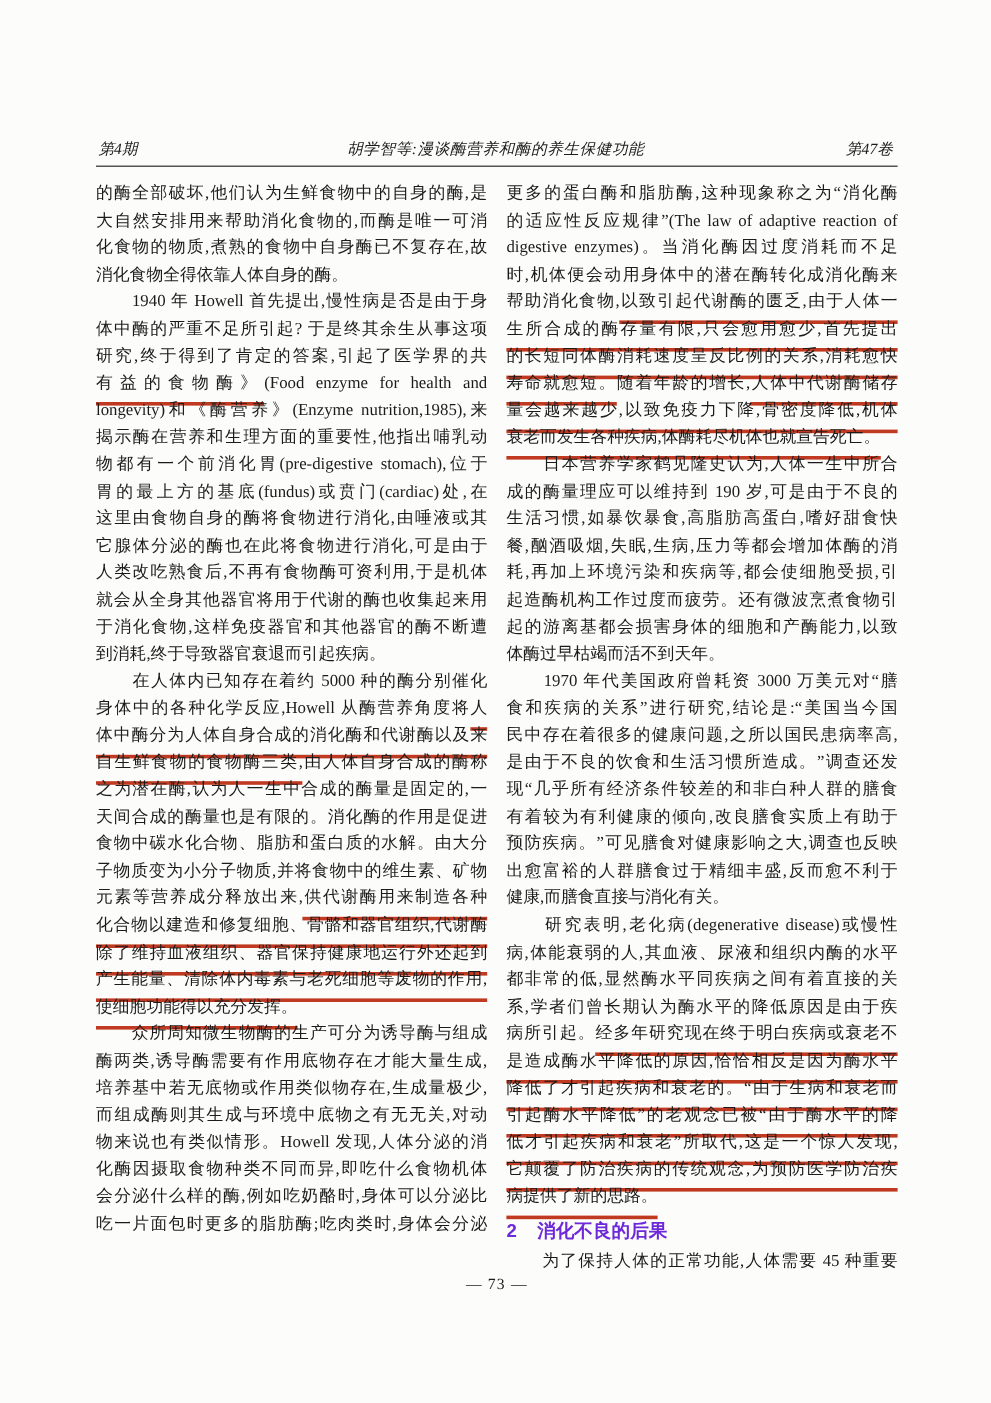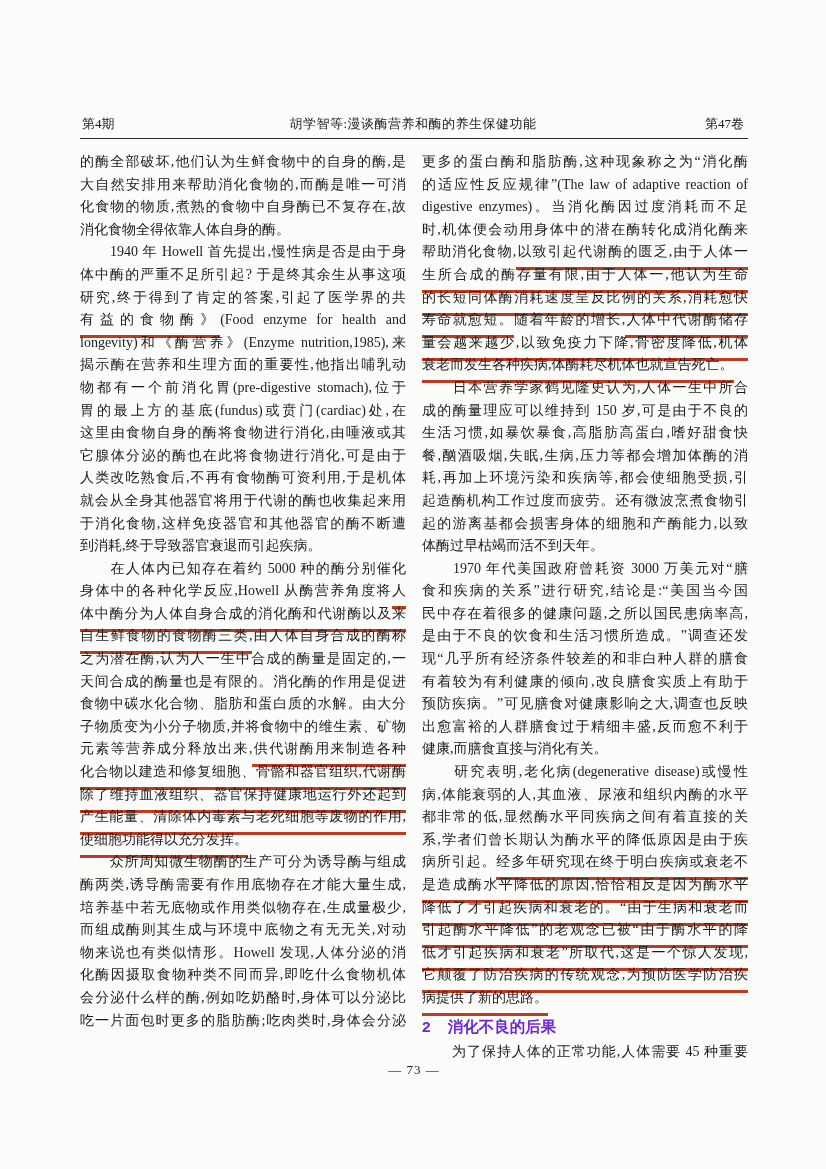--- a/index.html
+++ b/index.html
@@ -4,21 +4,21 @@
 <style>
   html,body{margin:0;padding:0;}
   body{background:#ffffff;width:826px;height:1169px;overflow:hidden;}
   .page{
     position:relative;width:826px;height:1169px;background:#fcfcfa;
     font-family:"Liberation Serif","DejaVu Serif",serif;color:#1b1b1b;
     overflow:hidden;
   }
   .header{
     position:absolute;left:82px;top:115px;width:662px;
-    display:flex;align-items:flex-end;font-size:13px;
+    display:flex;align-items:flex-end;font-size:13px;font-style:italic;
   }
   .hl{width:110px;text-align:left;}
   .hc{flex:1;text-align:center;letter-spacing:.5px;}
   .hr{width:110px;text-align:right;}
   .header-rule{
     position:absolute;left:80px;top:138px;width:668px;height:0;
     border-top:1.5px solid #2b2b2b;
   }
   .cols{
     position:absolute;left:80px;top:151px;width:668px;
@@ -91,27 +91,27 @@
         <div class="tline"><span>化酶因摄取食物种类不同而异,即吃什么食物机体</span></div>
         <div class="tline"><span>会分泌什么样的酶,例如吃奶酪时,身体可以分泌比</span></div>
         <div class="tline"><span>吃一片面包时更多的脂肪酶;吃肉类时,身体会分泌</span></div>
       </div>
     <div class="col">
         <div class="tline"><span>更多的蛋白酶和脂肪酶,这种现象称之为“消化酶</span></div>
         <div class="tline"><span>的适应性反应规律”(The law of adaptive reaction of</span></div>
         <div class="tline"><span>digestive enzymes)。当消化酶因过度消耗而不足</span></div>
         <div class="tline"><span>时,机体便会动用身体中的潜在酶转化成消化酶来</span></div>
         <div class="tline"><span>帮助消化食物,</span><span class="u">以致引起代谢酶的匮乏,由于人体一</span></div>
-        <div class="tline"><span class="u">生所合成的酶存量有限,由于人体一,他认为生命</span></div>
+        <div class="tline"><span class="u">生所合成的酶存量有限,只会愈用愈少,首先提出</span></div>
         <div class="tline"><span class="u">的长短同体酶消耗速度呈反比例的关系,消耗愈快</span></div>
         <div class="tline"><span class="u">寿命就愈短。</span><span>随着年龄的增长,</span><span class="u">人体中代谢酶储存</span></div>
         <div class="tline"><span class="u">量会越来越少,以致免疫力下降,骨密度降低,机体</span></div>
         <div class="tline last"><span class="u">衰老而发生各种疾病,体酶耗尽机体也就宣告死亡。</span></div>
         <div class="tline"><span>　　日本营养学家鹤见隆史认为,人体一生中所合</span></div>
-        <div class="tline"><span>成的酶量理应可以维持到 150 岁,可是由于不良的</span></div>
+        <div class="tline"><span>成的酶量理应可以维持到 190 岁,可是由于不良的</span></div>
         <div class="tline"><span>生活习惯,如暴饮暴食,高脂肪高蛋白,嗜好甜食快</span></div>
         <div class="tline"><span>餐,酗酒吸烟,失眠,生病,压力等都会增加体酶的消</span></div>
         <div class="tline"><span>耗,再加上环境污染和疾病等,都会使细胞受损,引</span></div>
         <div class="tline"><span>起造酶机构工作过度而疲劳。还有微波烹煮食物引</span></div>
         <div class="tline"><span>起的游离基都会损害身体的细胞和产酶能力,以致</span></div>
         <div class="tline last"><span>体酶过早枯竭而活不到天年。</span></div>
         <div class="tline"><span>　　1970 年代美国政府曾耗资 3000 万美元对“膳</span></div>
         <div class="tline"><span>食和疾病的关系”进行研究,结论是:“美国当今国</span></div>
         <div class="tline"><span>民中存在着很多的健康问题,之所以国民患病率高,</span></div>
         <div class="tline"><span>是由于不良的饮食和生活习惯所造成。”调查还发</span></div>

